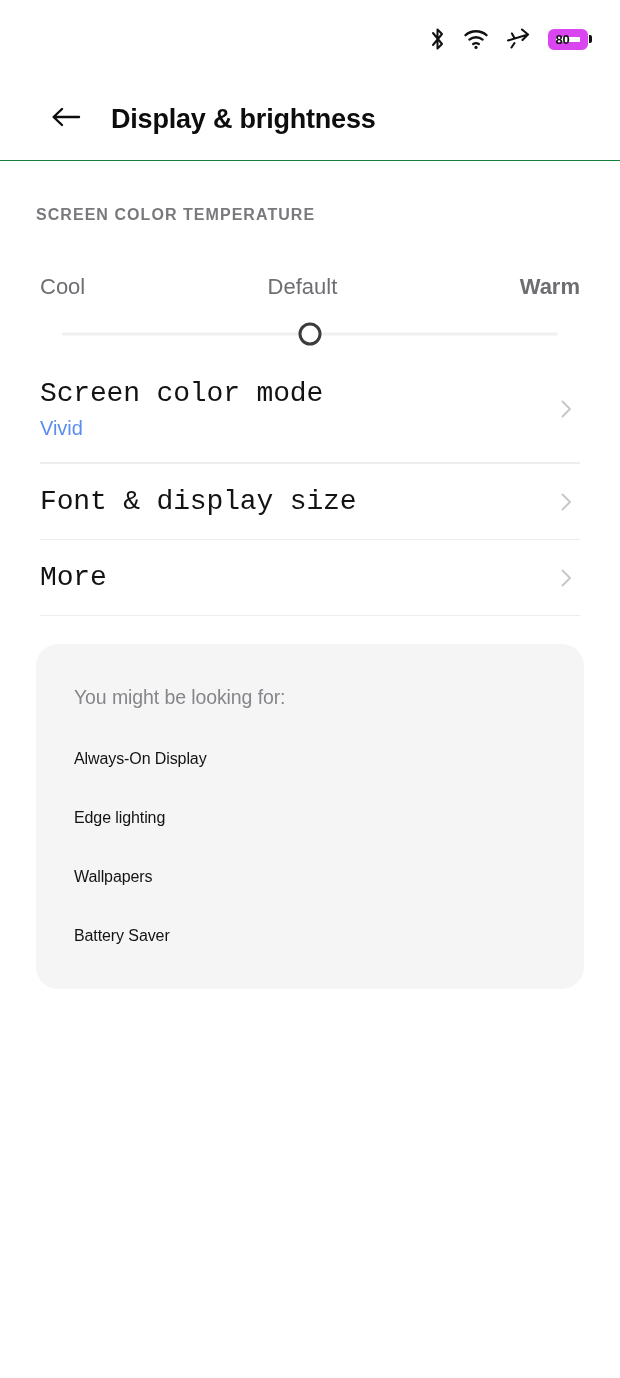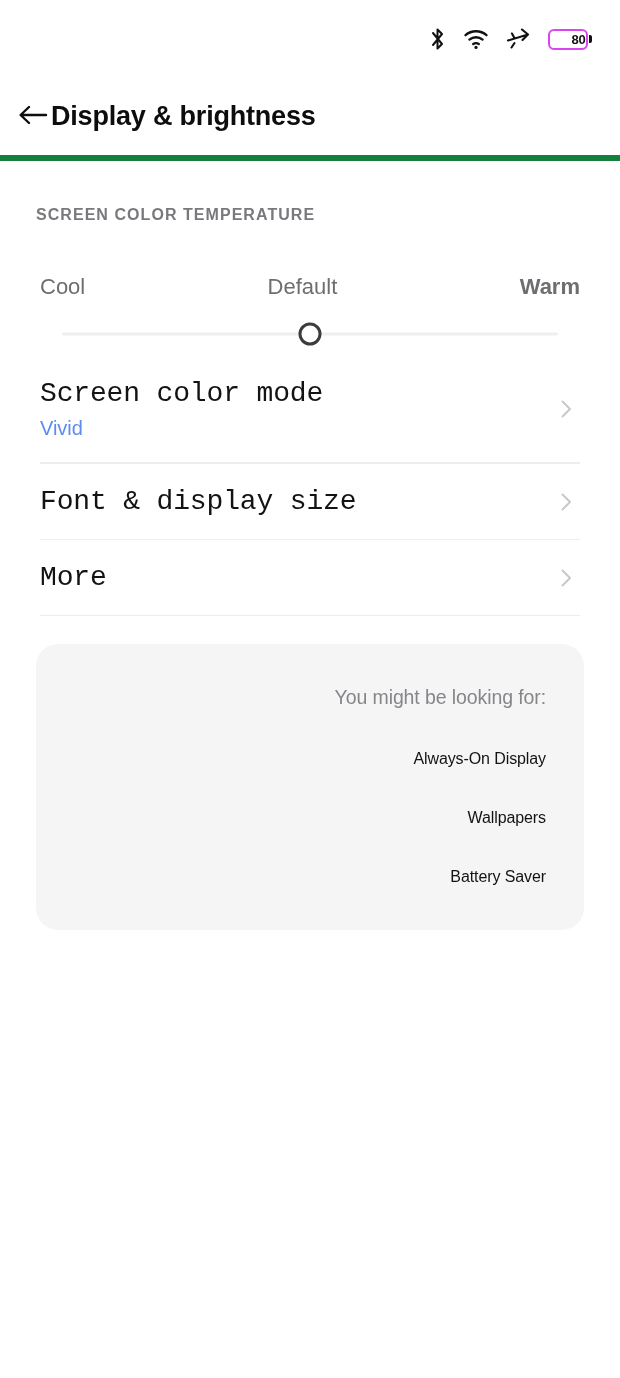--- a/index.html
+++ b/index.html
@@ -49,38 +49,38 @@
   .icon-red-app .b3{ top:16px; background:#d32f2f; }
 
   .status-right{
     margin-left:auto;
     display:flex; align-items:center; gap:17px;
   }
   .status-right svg{ display:block; }
   .battery-wrap{ display:flex; align-items:center; }
   .battery-shell{
     width:40px; height:21px;
-    border:2px solid #d946ef; border-radius:6px;
-    display:flex; align-items:center; justify-content:flex-end;
+    border:8px solid #d946ef; border-radius:6px;
+    display:flex; align-items:center; justify-content:flex-start;
   }
   .battery-text{
     font-size:13px; font-weight:700; color:#111; line-height:1;
     letter-spacing:-.2px;
   }
   .battery-cap{
     width:3px; height:8px; background:#111;
     border-radius:0 2px 2px 0; margin-left:1.5px;
   }
 
   
   .app-header{
     height:83px;
     display:flex; align-items:center;
-    padding-left:15px; 
-    border-bottom:6px solid #15803d;
+    padding-left:48px; gap:27px;
+    border-bottom:1px solid #15803d;
   }
   .back-btn{
     width:36px; height:36px;
     display:flex; align-items:center; justify-content:center;
     cursor:pointer; flex-shrink:0;
   }
   .page-title{
     font-size:27px; font-weight:700; color:#0d0d0d;
     letter-spacing:-.2px;
   }
@@ -167,21 +167,20 @@
     content:""; width:10px; height:10px;
     border-radius:50%; background:#ffffff;
   }
 
   
   .card{
     margin:28px 36px 0 36px;
     background:#f5f5f6;
     border-radius:22px;
     padding:42px 0 44px 0;
-    text-align:right;
   }
   .card-heading{
     font-size:19.5px; color:#86868a;
     padding:0 38px; letter-spacing:-.1px;
   }
   .card-item{
     font-size:16px; color:#131313;
     padding:0 38px; margin-top:41px;
     letter-spacing:-.1px; cursor:pointer;
   }
@@ -285,17 +284,18 @@
         <path d="M6.5 2.5 L14 10 L6.5 17.5" fill="none" stroke="#c6c6c8" stroke-width="1.8" stroke-linecap="round" stroke-linejoin="round"></path>
       </svg>
     </span>
   </div>
   <div class="divider"></div>
 
   <div class="card">
     <div class="card-heading">You might be looking for:</div>
 
     <div class="card-item">Always-On Display</div>
+    <div class="card-item">Edge lighting</div>
     <div class="card-item">Wallpapers</div>
     <div class="card-item">Battery Saver</div>
   </div>
 
 </div>
 
 </body></html>

